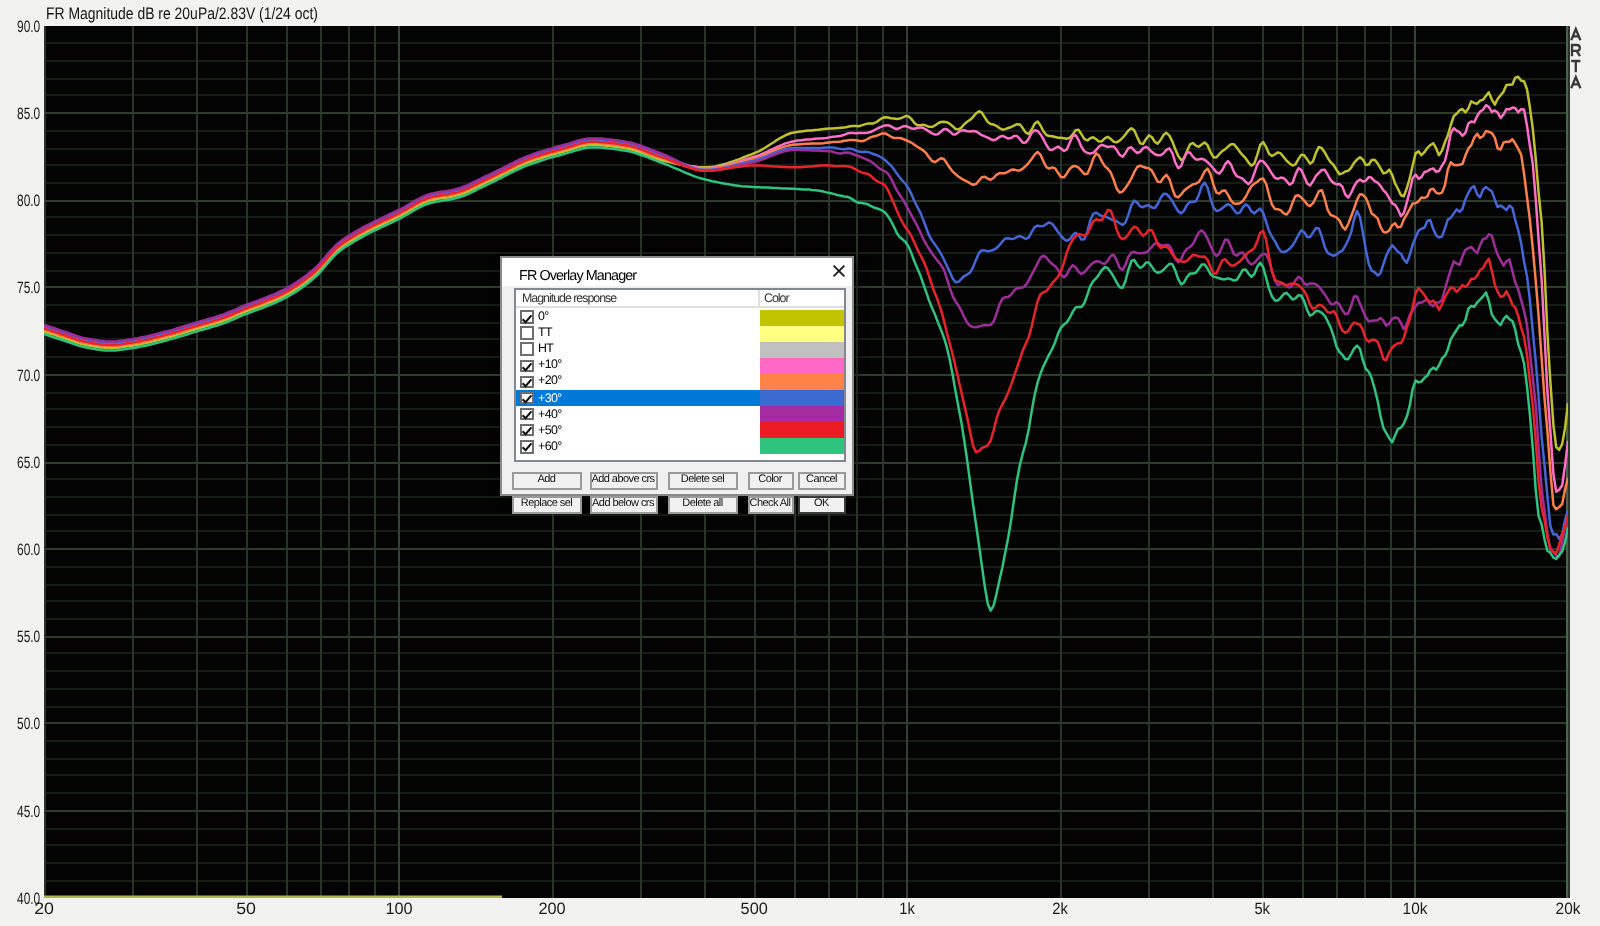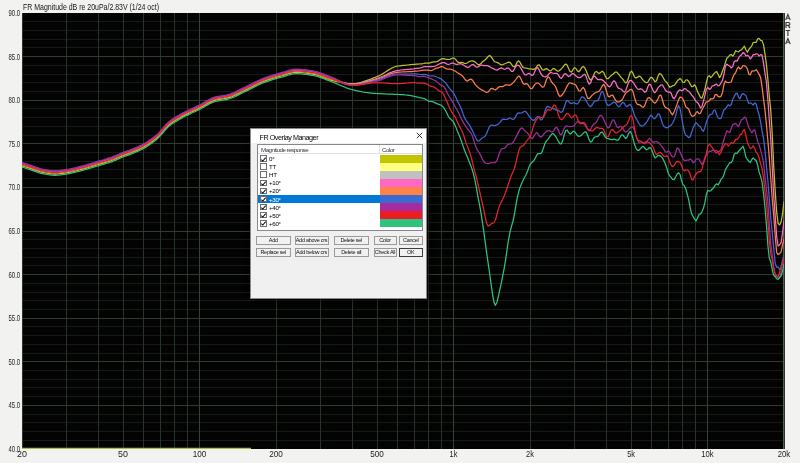--- a/index.html
+++ b/index.html
@@ -1,17 +1,17 @@
 <!DOCTYPE html>
 <html><head><meta charset="utf-8">
 <style>
 * { margin:0; padding:0; box-sizing:border-box; }
 html,body { width:800px; height:463px; overflow:hidden; background:#f2f2f0;
   font-family:"Liberation Sans",sans-serif; position:relative; }
-#dlg { position:absolute; left:250px; top:128px; width:177px; height:171px;
+#dlg { position:absolute; left:250px; top:128px; width:177px; height:120px;
   background:#f0f0f0; border:1px solid #8a8a8a; box-shadow:2px 2px 4px rgba(0,0,0,0.5); }
 #ttl { position:absolute; left:0; top:0; right:0; height:14px; background:#ffffff;
   font-size:7.2px; letter-spacing:-0.45px; color:#000; }
 #ttl > span:first-child { position:absolute; left:8.5px; top:3.6px; }
 #xbtn { position:absolute; right:3.5px; top:3px; width:7px; height:7px; }
 #lb { position:absolute; left:6px; top:15px; width:165.5px; height:87px;
   background:#fff; border:1px solid #828790; }
 #hdr { position:absolute; left:0; top:0; width:100%; height:8.5px;
   border-bottom:1px solid #e0e0e0; font-size:6.2px; letter-spacing:-0.5px; color:#333; white-space:nowrap; }
 #hdr .h1 { position:absolute; left:3px; top:0.5px; }

